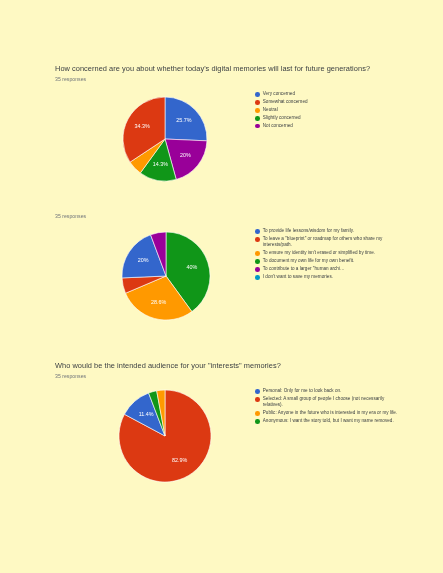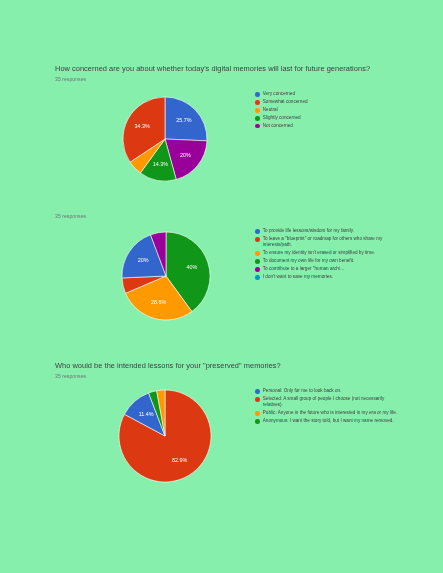--- a/index.html
+++ b/index.html
@@ -13,21 +13,21 @@
     font-family: "Liberation Sans", sans-serif;
     color: #202124;
     overflow: hidden;
     position: relative;
   }
   .page {
     position: absolute;
     left: 0; top: 0;
     width: 443px;
     height: 573px;
-    background: #86efac;
+    background: #fef9c3;
   }
   .q-block {
     position: absolute;
     left: 55px;
     width: 340px;
   }
   .q-title {
     font-size: 7.4px;
     line-height: 10px;
     color: #3c4043;
@@ -175,21 +175,21 @@
           </div>
           <div class="legend-item">
             <span class="legend-dot" style="background: rgb(0, 153, 198);"></span>
             <span class="legend-label">I don't want to save my memories.</span>
           </div>
         </div>
     </div>
   </div>
 
   <div class="q-block" id="b3">
-    <div class="q-title">Who would be the intended lessons for your "preserved" memories?</div>
+    <div class="q-title">Who would be the intended audience for your "interests" memories?</div>
     <div class="q-responses">35 responses</div>
     <div class="chart-area">
       <div class="pie-wrap">
         <svg width="135" height="100" viewBox="0 0 135 100">
             <path d="M 58 50 L 58 4 A 46 46 0 1 1 17.43800375451991 28.303814607593818 Z" fill="#dc3912" stroke="#ffffff" stroke-width="0.6"></path>
             <text x="72.6586113158327" y="74.46457672414019" class="slice-label">82.9%</text>
             <path d="M 58 50 L 17.43800375451991 28.303814607593818 A 46 46 0 0 1 41.62070167743191 7.014902739899284 Z" fill="#3366cc" stroke="#ffffff" stroke-width="0.6"></path>
             <text x="39.15483305309432" y="28.593223438750666" class="slice-label">11.4%</text>
             <path d="M 58 50 L 41.62070167743191 7.014902739899284 A 46 46 0 0 1 49.67276978715711 4.760004012131958 Z" fill="#109618" stroke="#ffffff" stroke-width="0.6"></path>
             <path d="M 58 50 L 49.67276978715711 4.760004012131958 A 46 46 0 0 1 57.99999999999995 4 Z" fill="#ff9900" stroke="#ffffff" stroke-width="0.6"></path>

